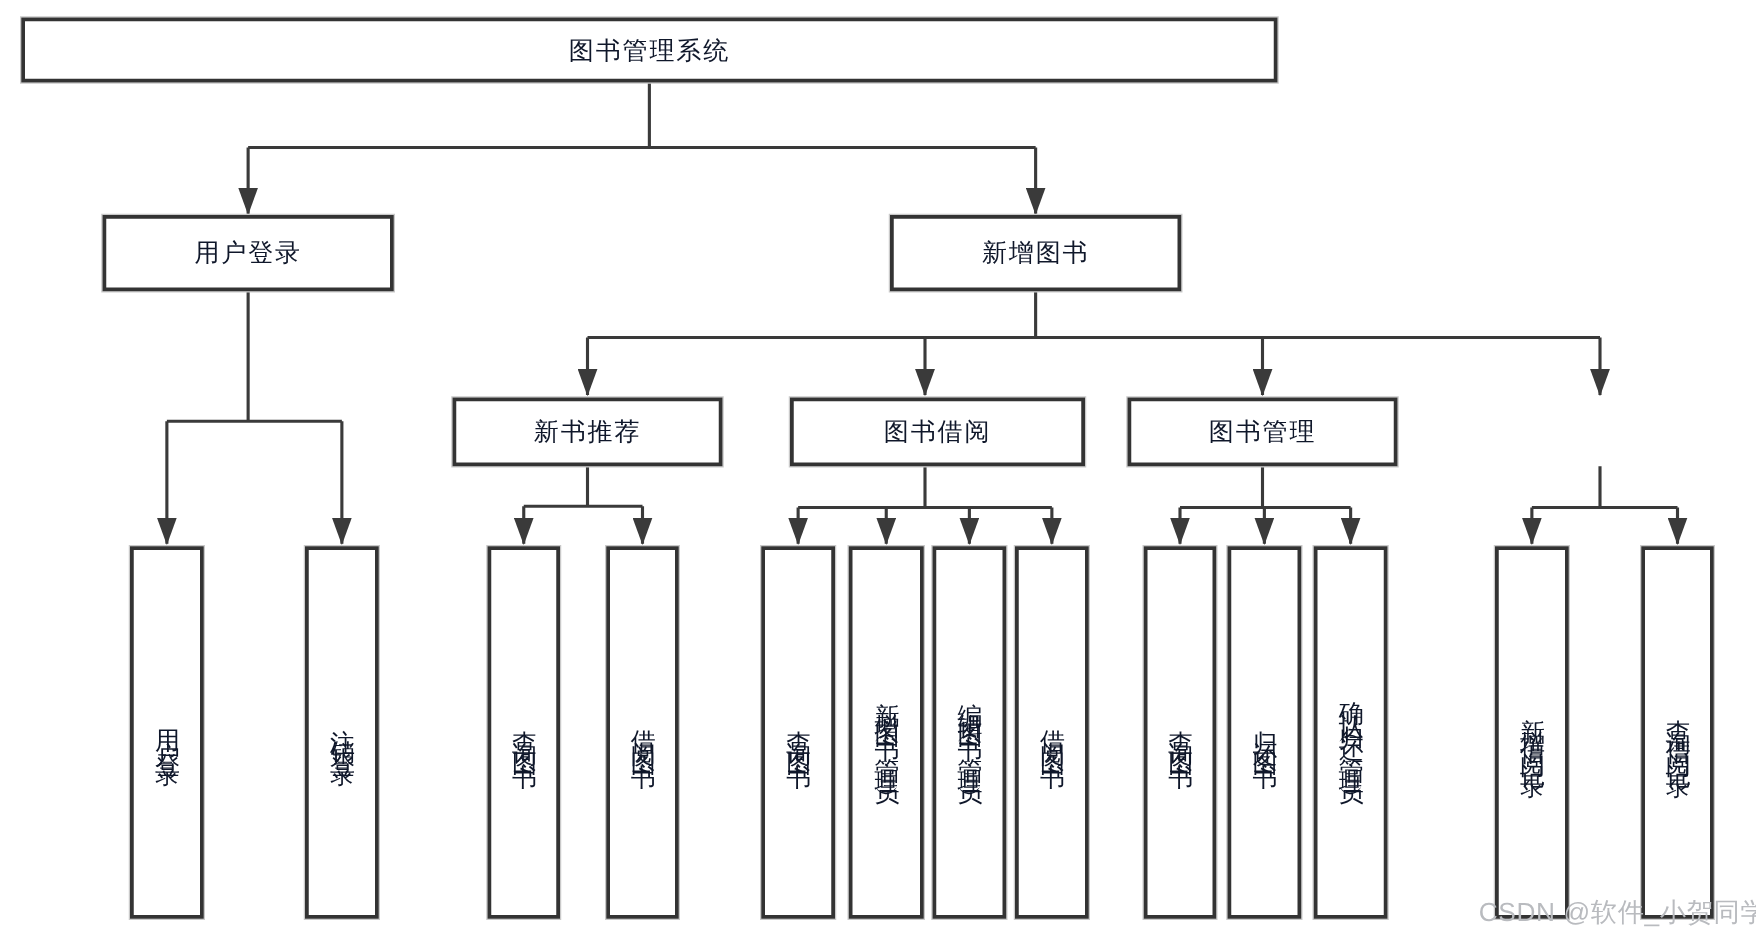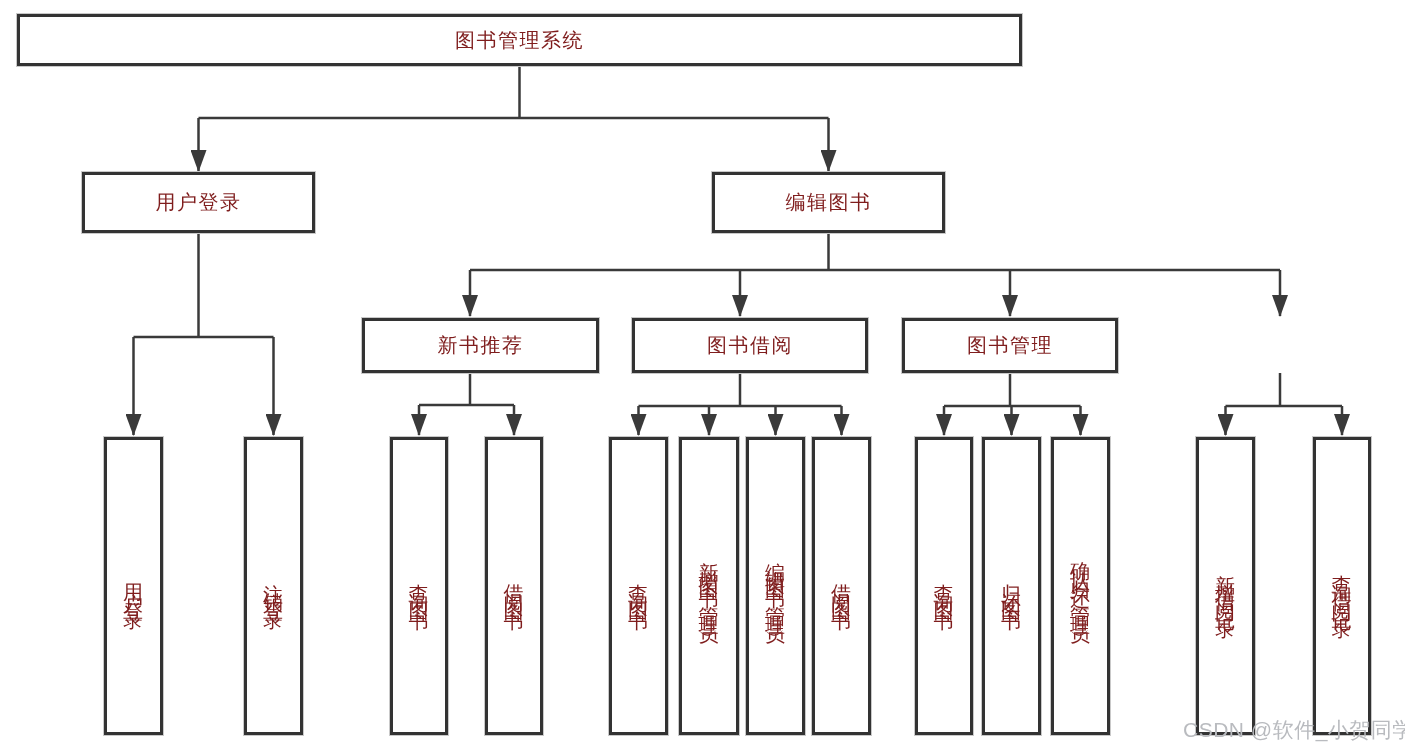--- a/index.html
+++ b/index.html
@@ -1,21 +1,21 @@
 <!DOCTYPE html>
 <html><head>
 <meta charset="utf-8">
 <style>
   html,body{margin:0;padding:0;background:#ffffff;}
   body{font-family:"Liberation Sans","DejaVu Sans",sans-serif;}
   #stage{position:relative;width:1405px;height:747px;background:#ffffff;overflow:hidden;}
   #wires{position:absolute;left:0;top:0;width:1405px;height:747px;pointer-events:none;}
   .box{
     position:absolute;box-sizing:border-box;
-    border:3px solid #333333;background:#ffffff;color:#7f1d1d;
+    border:3px solid #333333;background:#ffffff;color:#0f172a;
     display:flex;align-items:center;justify-content:center;
     box-shadow:0 0 0 1px #c9c9c9;
   }
   .h-label{font-size:20px;letter-spacing:1.5px;white-space:nowrap;}
   .v-label{
     writing-mode:vertical-rl;text-orientation:mixed;
     font-size:20px;line-height:1;letter-spacing:9px;white-space:nowrap;
   }
   #watermark{
     position:absolute;left:1183px;top:716px;
@@ -78,24 +78,24 @@
   </svg>
 
   <div class="box" style="left:17px;top:14px;width:1005px;height:52px">
     <span class="h-label">图书管理系统</span>
   </div>
 
   <div class="box" style="left:82px;top:172px;width:233px;height:61px">
     <span class="h-label">用户登录</span>
   </div>
   <div class="box" style="left:712px;top:172px;width:233px;height:61px">
-    <span class="h-label">编辑图书</span>
+    <span class="h-label">新增图书</span>
   </div>
 
-  <div class="box" style="left:362px;top:318px;width:237px;height:55px">
+  <div class="box" style="left:362px;top:318px;width:216px;height:55px">
     <span class="h-label">新书推荐</span>
   </div>
   <div class="box" style="left:632px;top:318px;width:236px;height:55px">
     <span class="h-label">图书借阅</span>
   </div>
   <div class="box" style="left:902px;top:318px;width:216px;height:55px">
     <span class="h-label">图书管理</span>
   </div>
 
   <div class="box" style="left:104px;top:437px;width:59px;height:298px">

